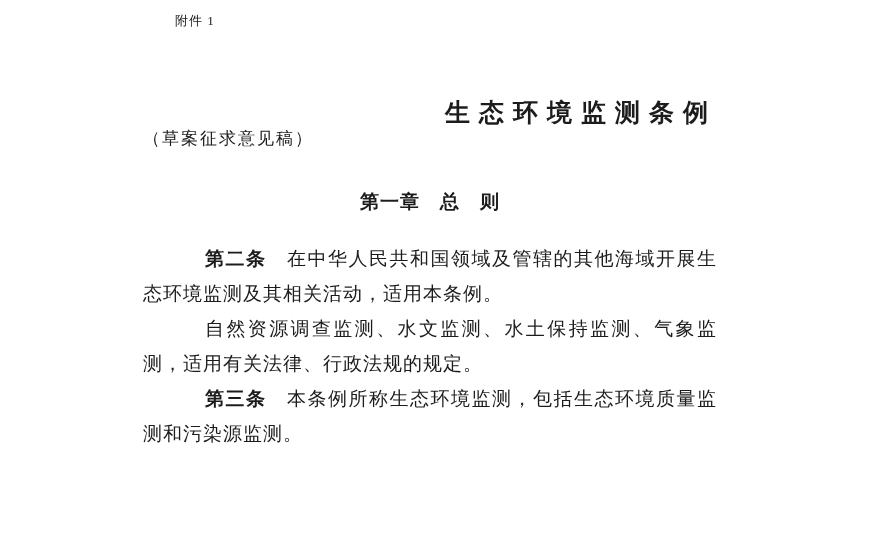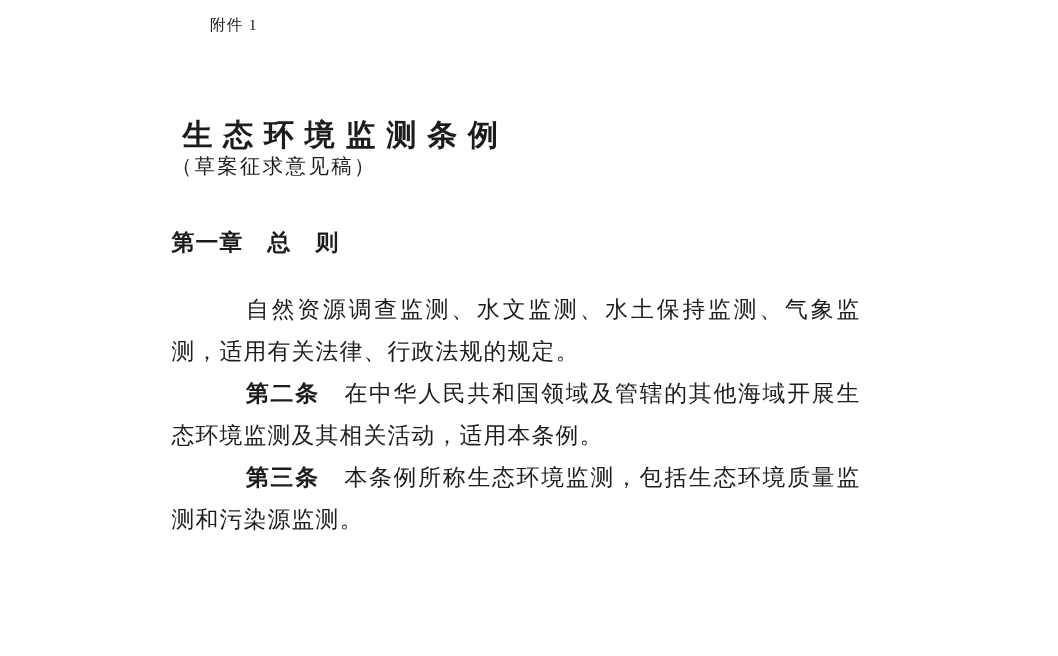--- a/index.html
+++ b/index.html
@@ -19,41 +19,41 @@
     font-size: 13px;
     font-family: Liberation Serif, serif;
     font-weight: 500;
     letter-spacing: 1px;
   }
   .doc-title {
     position: absolute;
     top: 79px;
     left: 143px;
     width: 574px;
-    text-align: left;
+    text-align: right;
     font-size: 25px;
     font-weight: bold;
     letter-spacing: 9px;
     text-indent: 9px;
     white-space: nowrap;
   }
   .doc-subtitle {
     position: absolute;
     top: 127px;
     left: 143px;
     width: 574px;
     font-size: 17px;
     letter-spacing: 2px;
   }
   .chapter-heading {
     position: absolute;
     top: 189px;
     left: 143px;
     width: 574px;
-    text-align: left;
+    text-align: center;
     font-size: 19px;
     font-weight: bold;
     letter-spacing: 1px;
   }
   .body-text {
     position: absolute;
     top: 241px;
     left: 143px;
     width: 574px;
     font-size: 19px;
@@ -75,21 +75,21 @@
 <div class="attachment-label">附件 1</div>
 
 <h1 class="doc-title">生态环境监测条例</h1>
 
 <div class="doc-subtitle">（草案征求意见稿）</div>
 
 <div class="chapter-heading">第一章　总　则</div>
 
 <div class="body-text">
   <p>
-    <span class="para-lead"></span><span>自然资源调查监测、水文监测、水土保持监测、气象监测，适用有关法律、行政法规的规定。</span>
+    <span class="para-lead">第二条</span><span>在中华人民共和国领域及管辖的其他海域开展生态环境监测及其相关活动，适用本条例。</span>
   </p>
   <p>
-    <span class="para-lead">第二条</span><span>在中华人民共和国领域及管辖的其他海域开展生态环境监测及其相关活动，适用本条例。</span>
+    <span class="para-lead"></span><span>自然资源调查监测、水文监测、水土保持监测、气象监测，适用有关法律、行政法规的规定。</span>
   </p>
   <p>
     <span class="para-lead">第三条</span><span>本条例所称生态环境监测，包括生态环境质量监测和污染源监测。</span>
   </p>
 </div>
 
 </body></html>

